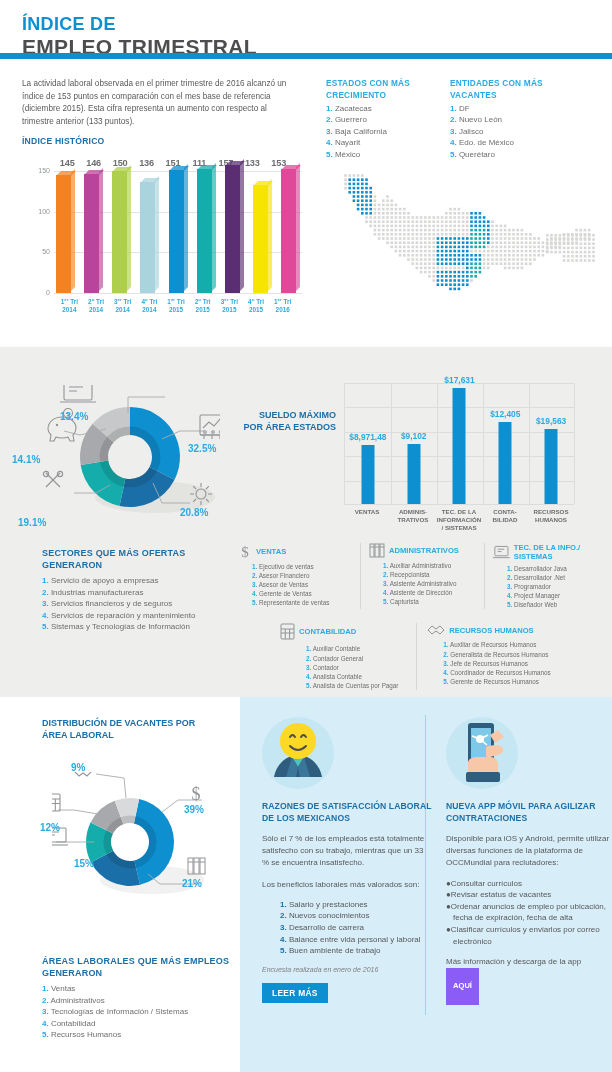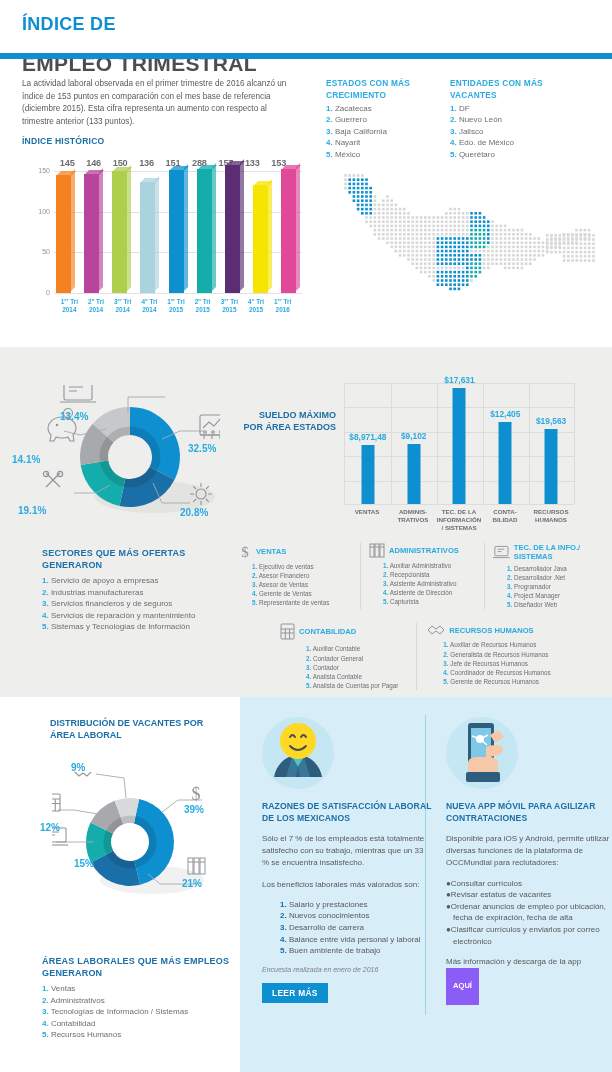--- a/index.html
+++ b/index.html
@@ -14,21 +14,21 @@
   .page { position: relative; width: 524px; height: 1072px; }
 
   
   .header { padding: 14px 0 0 22px; }
   .h-line1 {
     font-size: 18px; font-weight: bold; color: #0e8fd0;
     letter-spacing: .3px; line-height: 20px;
   }
   .h-line2 {
     font-size: 21px; font-weight: bold; color: #4d4d4f;
-    letter-spacing: .3px; line-height: 24px; margin-top: 18px;
+    letter-spacing: .3px; line-height: 24px; margin-top: 1px;
   }
   .blue-band {
     position: absolute; left: 0; top: 53px; width: 612px; height: 6px;
     background: #0e8fd0;
   }
 
   
   .sec1 { position: absolute; top: 66px; left: 0; width: 612px; height: 281px; }
   .intro {
     position: absolute; left: 22px; top: 12px; width: 272px;
@@ -139,21 +139,21 @@
   .jl-item b { color: #29abe2; }
   .jl-sep { border-left: 1px solid #d7d7d4; }
 
   
   .sec3 { position: absolute; top: 697px; left: 0; width: 612px; height: 375px; background: #fff; }
   .bluepanel {
     position: absolute; left: 240px; top: 0; width: 372px; height: 375px;
     background: #d7edf7;
   }
   .panel-div { position: absolute; left: 425px; top: 18px; width: 1px; height: 300px; background: #9fd3e8; }
-  .dist-title { position: absolute; left: 50px; top: 20px; width: 180px;
+  .dist-title { position: absolute; left: 42px; top: 20px; width: 180px;
     font-size: 9px; font-weight: bold; color: #1b6fa8; line-height: 12px; }
   .donut2 { position: absolute; left: 52px; top: 75px; width: 160px; height: 145px; }
   .areas { position: absolute; left: 42px; top: 258px; width: 200px; }
 
   .pnl { position: absolute; top: 20px; width: 170px; }
   .pnl-title { font-size: 8.6px; font-weight: bold; color: #1b6fa8; line-height: 11.5px;
     margin-top: 8px; letter-spacing: .1px; }
   .pnl-text { font-size: 8px; line-height: 12.2px; color: #58595b; margin-top: 9px; }
   .pnl-list { margin-top: 8px; }
   .pnl-li { font-size: 8px; line-height: 11.6px; color: #58595b; }
@@ -204,21 +204,21 @@
       </div>
     </div>
 
     <div class="barchart">
       <div class="bc-values" id="bc-values">
           <div>145</div>
           <div>146</div>
           <div>150</div>
           <div>136</div>
           <div>151</div>
-          <div>288</div>
+          <div>111</div>
           <div>157</div>
           <div>133</div>
           <div>153</div>
         </div>
       <div class="bc-plot">
         <div class="bc-grid" id="bc-grid">
             <div class="bc-gl" style="top: 122px;"></div>
             <div class="bc-gl" style="top: 81.3333px;"></div>
             <div class="bc-gl" style="top: 40.6667px;"></div>
             <div class="bc-gl" style="top: 0px;"></div>
@@ -1049,21 +1049,21 @@
           <rect x="0" y="0" width="28" height="20" rx="1.5"></rect>
           <path d="M3,13 l6,-6 l5,4 l7,-8"></path>
           <path d="M0,20 h28 M4,20 v4 M12,20 v4 M20,20 v4"></path>
           <circle cx="5" cy="17" r="1.3"></circle>
             <circle cx="13" cy="17" r="1.3"></circle>
             <circle cx="21" cy="17" r="1.3"></circle>
         </g>
       </svg>
       <div class="pct" style="left:20px; top:26px;">13.4%</div>
       <div class="pct" style="left:-28px; top:69px;">14.1%</div>
-      <div class="pct" style="left:-22px; top:120px;">19.1%</div>
+      <div class="pct" style="left:-22px; top:132px;">19.1%</div>
       <div class="pct" style="left:140px; top:122px;">20.8%</div>
       <div class="pct" style="left:148px; top:58px;">32.5%</div>
     </div>
 
     <div class="sectores">
       <div class="blk-title">SECTORES QUE MÁS OFERTAS GENERARON</div>
       <div id="sectores-items">
           <div class="blk-item"><b>1.</b> Servicio de apoyo a empresas</div>
           <div class="blk-item"><b>2.</b> Industrias manufactureras</div>
           <div class="blk-item"><b>3.</b> Servicios financieros y de seguros</div>

